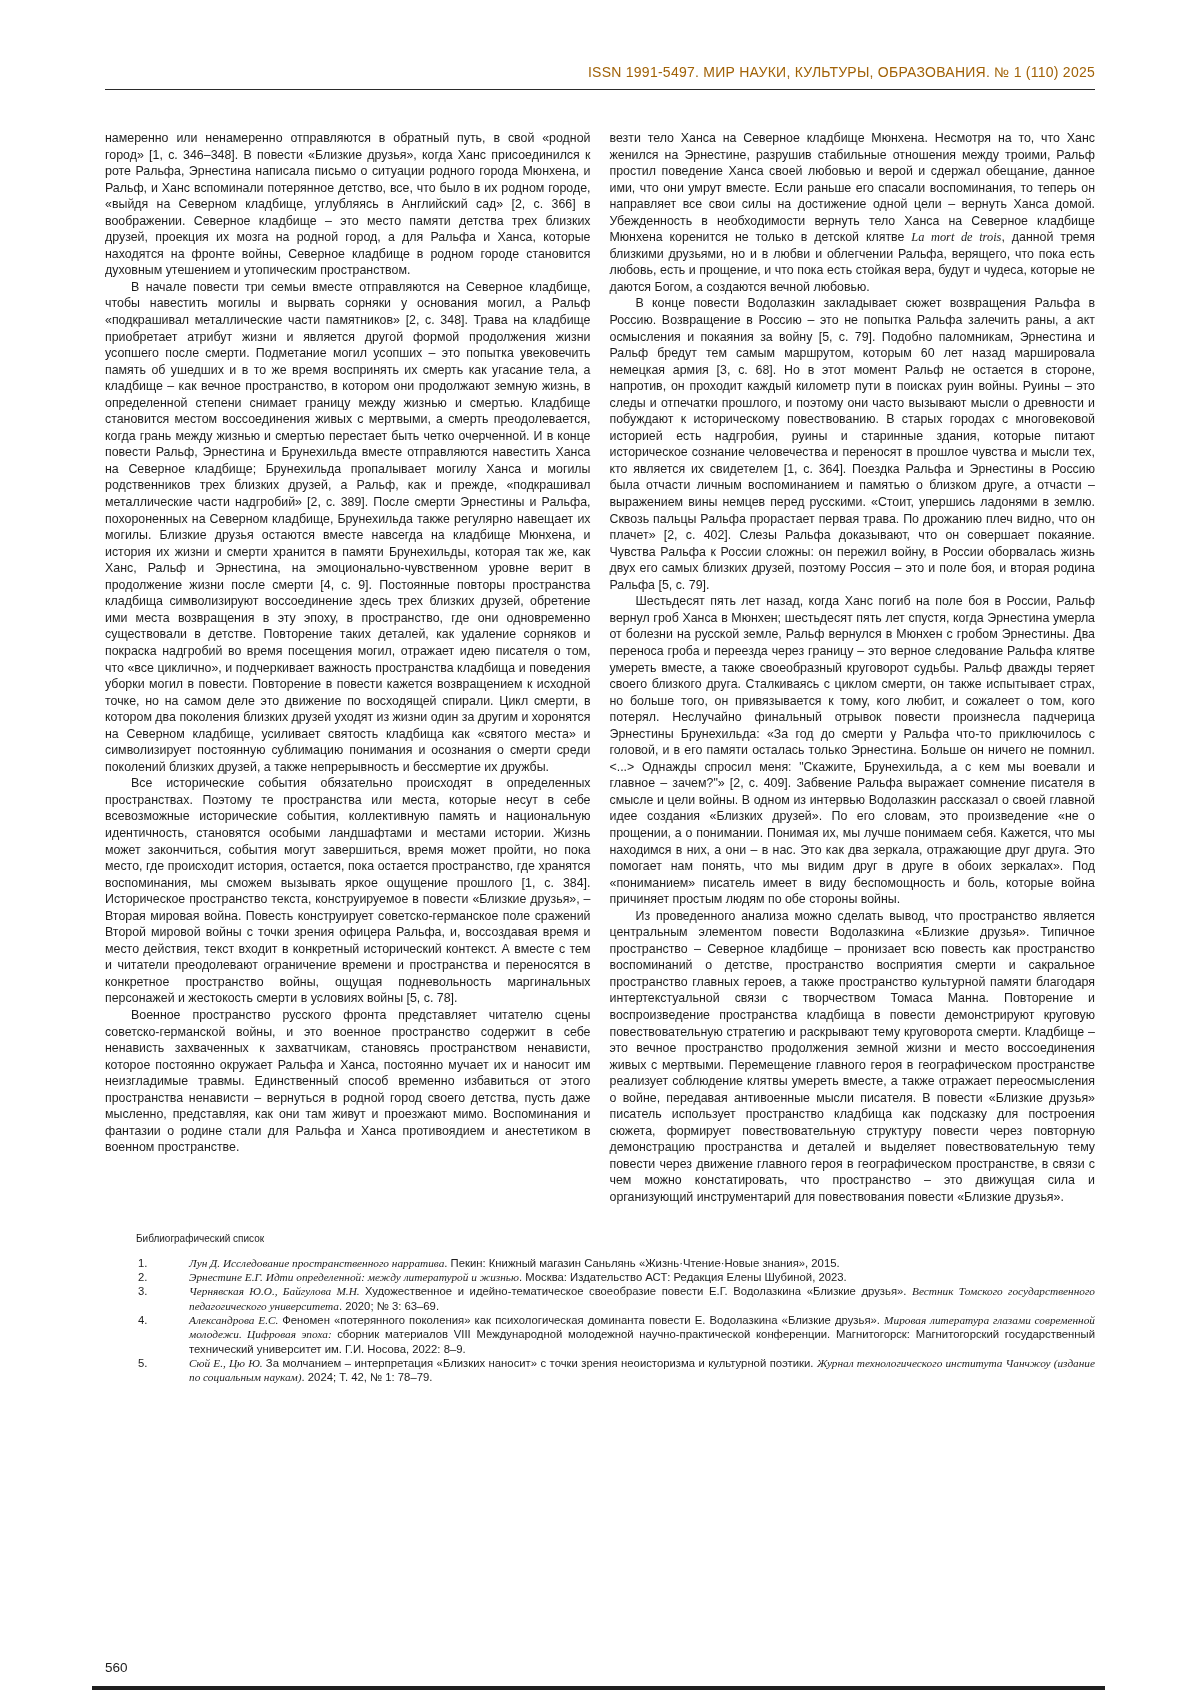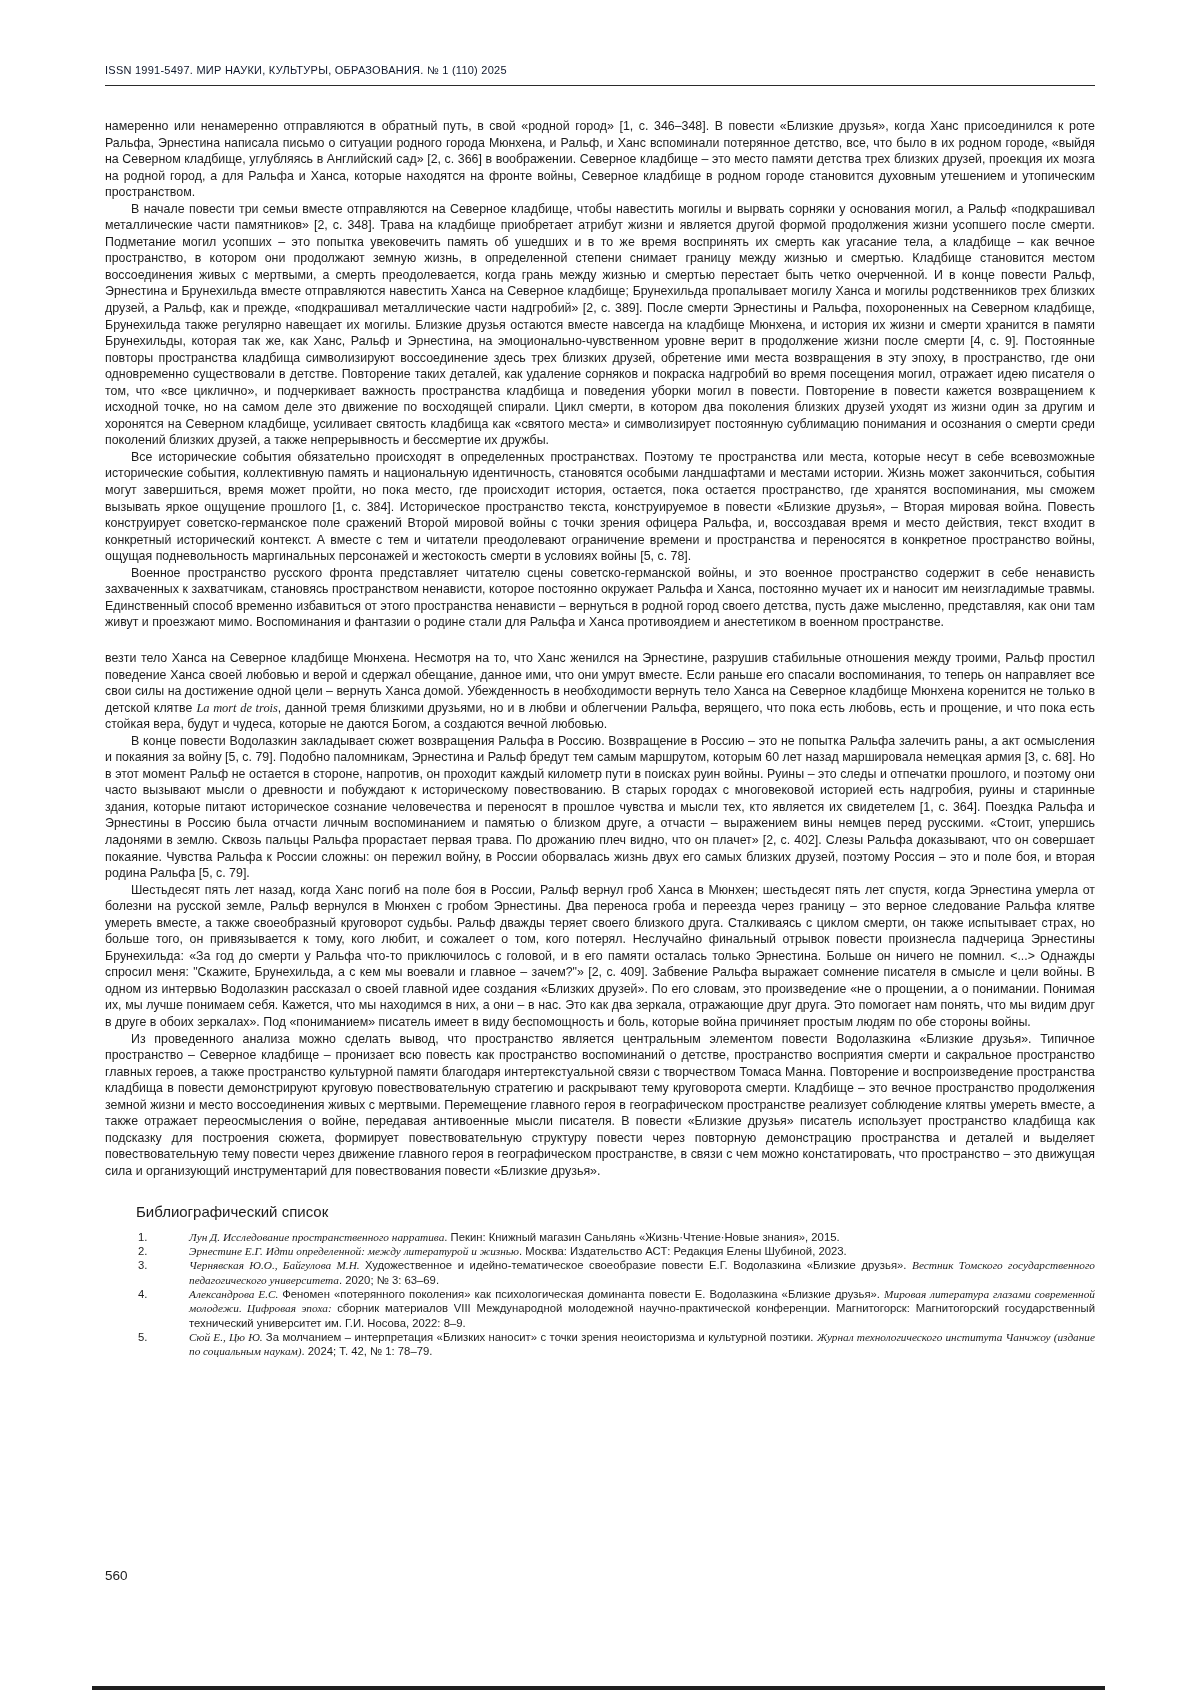--- a/index.html
+++ b/index.html
@@ -10,72 +10,71 @@
     height: 1697px;
     margin: 0 auto;
     background: #ffffff;
     position: relative;
     overflow: hidden;
     font-family: "Liberation Sans", "DejaVu Sans", sans-serif;
     color: #1b1b1b;
   }
   .inner { padding: 64px 105px 0 105px; }
   .header-line {
-    text-align: left;
-    font-size: 11px;
+    text-align: right;
+    font-size: 14px;
     letter-spacing: 0.25px;
-    color: #0f172a;
+    color: #a16207;
     white-space: nowrap;
   }
   .header-rule {
     border: 0;
     border-top: 1.5px solid #2a2a2a;
     margin: 9px 0 0 0;
   }
   .columns {
     display: flex;
     gap: 19px;
-    margin-top: 32px;
-    flex-direction: column;
+    margin-top: 40px;
   }
   .col {
     flex: 1 1 0;
     font-size: 12.4px;
     line-height: 16.55px;
     text-align: justify;
     color: #1c1c1c;
   }
   .col p { margin: 0; text-indent: 26px; }
   .col p.no-indent { text-indent: 0; }
   .it { font-style: italic; font-family: Liberation Serif, serif; }
   .bibliography {
     margin-top: 26px;
     font-size: 11.3px;
     line-height: 14.3px;
     color: #1c1c1c;
   }
   .bib-title {
-    font-size: 15px;
+    font-size: 10px;
     font-weight: 400;
     margin: 0 0 10px 31px;
   }
   .bib-item {
     display: flex;
     align-items: flex-start;
     text-align: justify;
   }
   .bib-num {
     flex: 0 0 23px;
     margin-left: 33px;
   }
   .bib-text { flex: 1 1 auto; margin-left: 28px; }
   .page-number {
     position: absolute;
     left: 105px;
-    top: 1568px;
+    top: 1660px;
     font-size: 13.5px;
     color: #1b1b1b;
   }
   .bottom-rule {
     position: absolute;
     left: 92px;
     top: 1686px;
     width: 1013px;
     height: 3.5px;
     background: #1f1f1f;

